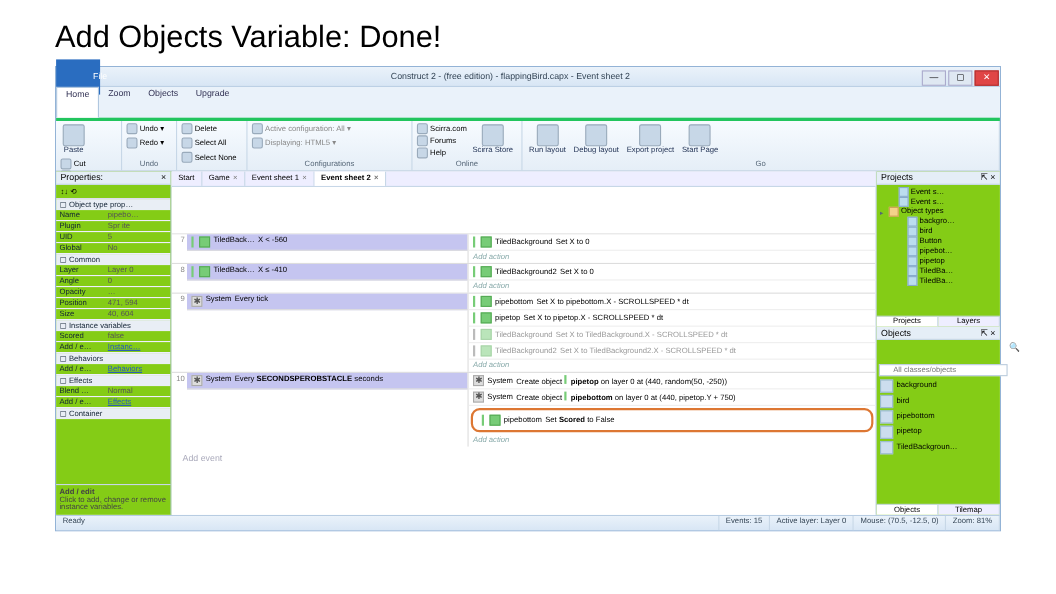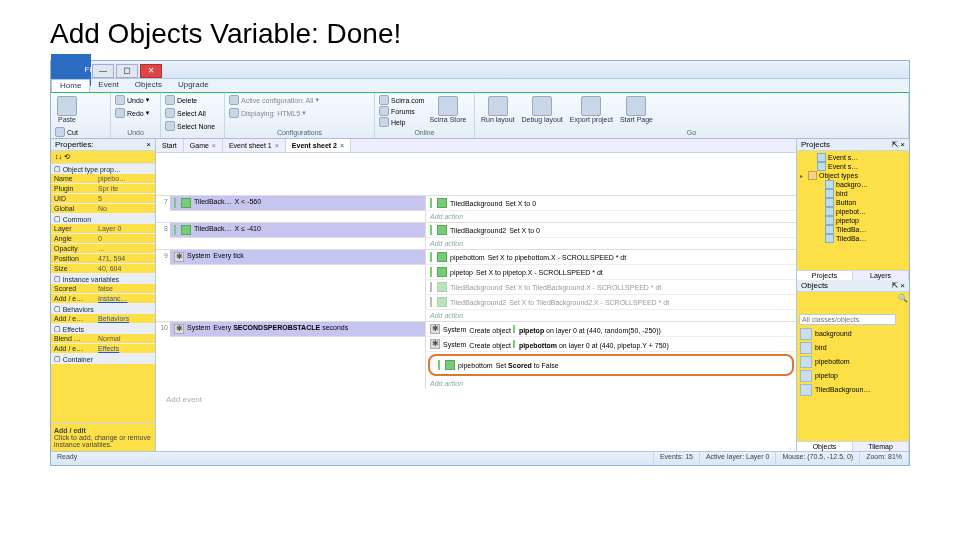--- a/index.html
+++ b/index.html
@@ -9,38 +9,38 @@
 
   
   .titlebar { height: 18px; background: linear-gradient(to bottom,#eaf2fa,#d8e6f5); display: flex; align-items: center; border-bottom: 1px solid #b0c7df; }
   .file-tab { width: 34px; height: 32px; background: #2a6dc0; color: #fff; display: flex; align-items: center; justify-content: center; font-size: 8px; padding-left: 40px; }
   .titlebar-text { flex: 1; text-align: center; color: #345; font-size: 8px; }
   .winbtns { display: flex; }
   .winbtn { width: 22px; height: 14px; margin: 2px 1px 0; background: #dfe8f2; border: 1px solid #aac; display: flex; align-items: center; justify-content: center; font-size: 8px; }
   .winbtn.close { background: #e04545; color: #fff; border-color: #b03030; }
 
   
-  .tabs { height: 14px; background: #eaf2fa; display: flex; border-bottom: 1px solid #22c55e; }
+  .tabs { height: 31px; background: #eaf2fa; display: flex; border-bottom: 3px solid #22c55e; }
   .tab { padding: 1px 8px; font-size: 8px; color: #335; }
   .tab.active { background: #fff; border: 1px solid #b0c7df; border-bottom: none; }
 
   
   .ribbon { height: 46px; background: linear-gradient(to bottom,#f7fbff,#e5eef7); border-bottom: 1px solid #a8bfd6; display: flex; }
   .rgroup { border-right: 1px solid #c7d7e7; padding: 2px 4px; display: flex; flex-direction: column; justify-content: space-between; }
   .rgroup-buttons { display: flex; gap: 3px; flex: 1; align-items: flex-start; flex-wrap: wrap; }
   .rgroup-label { font-size: 7px; text-align: center; color: #567; }
   .rbtn { display: flex; flex-direction: column; align-items: center; font-size: 7px; color: #235; padding: 1px 2px; }
   .ricon { width: 16px; height: 16px; background: #c7d7e7; border: 1px solid #9ab; border-radius: 2px; }
   .ricon.lg { width: 20px; height: 20px; }
   .rsmall { display: flex; align-items: center; font-size: 7px; gap: 2px; }
   .rsmall .ricon { width: 10px; height: 10px; }
 
   
   .main { display: flex; height: 312px; }
-  .panel { border-right: 1px solid #b0c7df; background: #fde047; display: flex; flex-direction: column; }
+  .panel { border-right: 1px solid #b0c7df; background: #84cc16; display: flex; flex-direction: column; }
   .panel:last-child { border-right: none; }
   .panel-header { font-size: 8px; padding: 1px 4px; background: #e5eef7; border-bottom: 1px solid #c7d7e7; display: flex; justify-content: space-between; }
   .panel-body { flex: 1; overflow: hidden; font-size: 7px; }
 
   
   .left { width: 105px; }
   .prop-row { display: flex; padding: 1px 3px; border-bottom: 1px solid #eef; }
   .prop-key { width: 44px; color: #123; }
   .prop-val { flex: 1; color: #555; }
   .prop-section { background: #e9eef5; padding: 1px 3px; font-size: 7px; color: #123; display: flex; align-items: center; gap: 2px; }
@@ -80,48 +80,49 @@
   .tree-item::before { content: "▸"; font-size: 6px; color: #567; width: 6px; }
   .tree-item.leaf::before { content: ""; }
   .tree-item .ti { width: 9px; height: 9px; background: #bde; border: 1px solid #8ac; }
   .tree-item.folder .ti { background: #f3d28a; border-color: #caa050; }
   .tree-item.indent1 { padding-left: 10px; }
   .tree-item.indent2 { padding-left: 18px; }
   .panel-tabs { display: flex; border-top: 1px solid #c7d7e7; }
   .panel-tab { flex: 1; font-size: 7px; padding: 1px 2px; background: #eef; border-right: 1px solid #c7d7e7; text-align: center; }
   .panel-tab.active { background: #fff; }
   .obj-filter { display: flex; padding: 2px; gap: 2px; }
-  .obj-filter input { flex: 1; font-size: 7px; height: 11px; border: 1px solid #bcd; padding: 0 2px; margin-top: 20px; }
+  .obj-filter input { flex: 1; font-size: 7px; height: 11px; border: 1px solid #bcd; padding: 0 12px; margin-top: 20px; }
   .obj-item { display: flex; align-items: center; gap: 3px; padding: 1px 3px; font-size: 7px; }
   .obj-item .oi { width: 12px; height: 12px; background: #cde; border: 1px solid #9bc; }
 
   
   .statusbar { height: 14px; background: linear-gradient(to bottom,#eaf2fa,#d8e6f5); border-top: 1px solid #b0c7df; display: flex; font-size: 7px; color: #345; }
   .sb-cell { padding: 1px 6px; border-right: 1px solid #c7d7e7; }
   .sb-cell.grow { flex: 1; }
 </style>
 </head>
 <body>
 
 <h1 class="slide-title">Add Objects Variable: Done!</h1>
 
 <div class="app-window">
 
   <div class="titlebar">
     <div class="file-tab">File</div>
+    <div class="titlebar-text">Construct 2 - (free edition) - flappingBird.capx - Event sheet 2</div>
     <div class="winbtns">
       <div class="winbtn">—</div>
       <div class="winbtn">▢</div>
       <div class="winbtn close">✕</div>
     </div>
   </div>
 
   <div class="tabs">
     <div class="tab active">Home</div>
-    <div class="tab">Event</div>
+    <div class="tab">Zoom</div>
     <div class="tab">Objects</div>
     <div class="tab">Upgrade</div>
   </div>
 
   <div class="ribbon">
     <div class="rgroup" style="width:60px">
       <div class="rgroup-buttons">
         <div class="rbtn">
             <div class="ricon lg"></div>
             <span>Paste</span>

